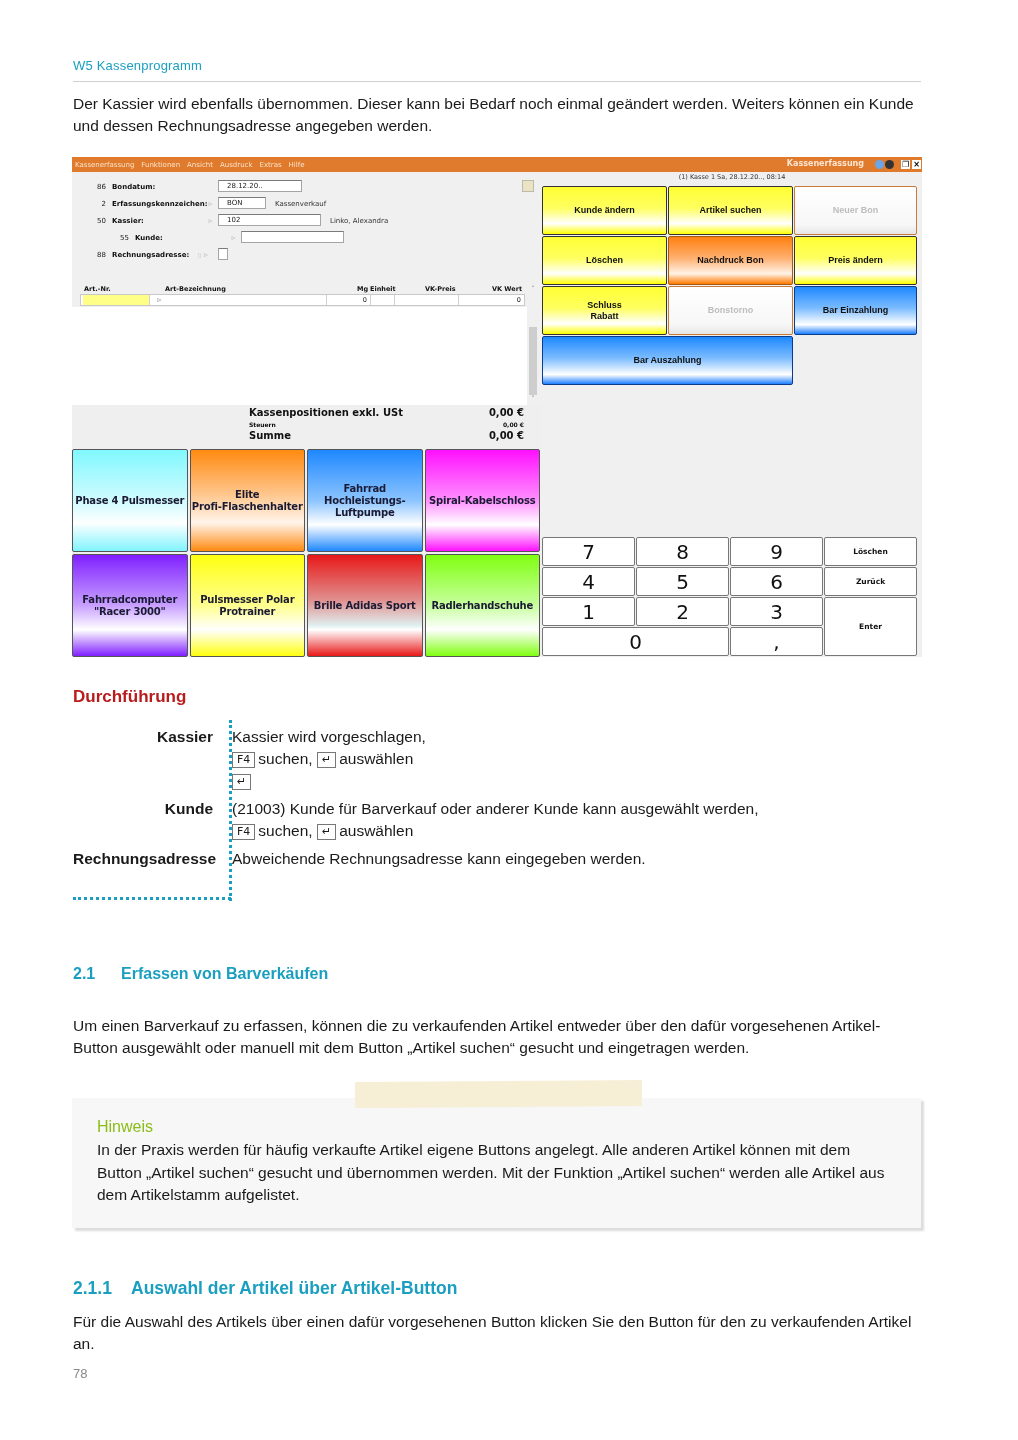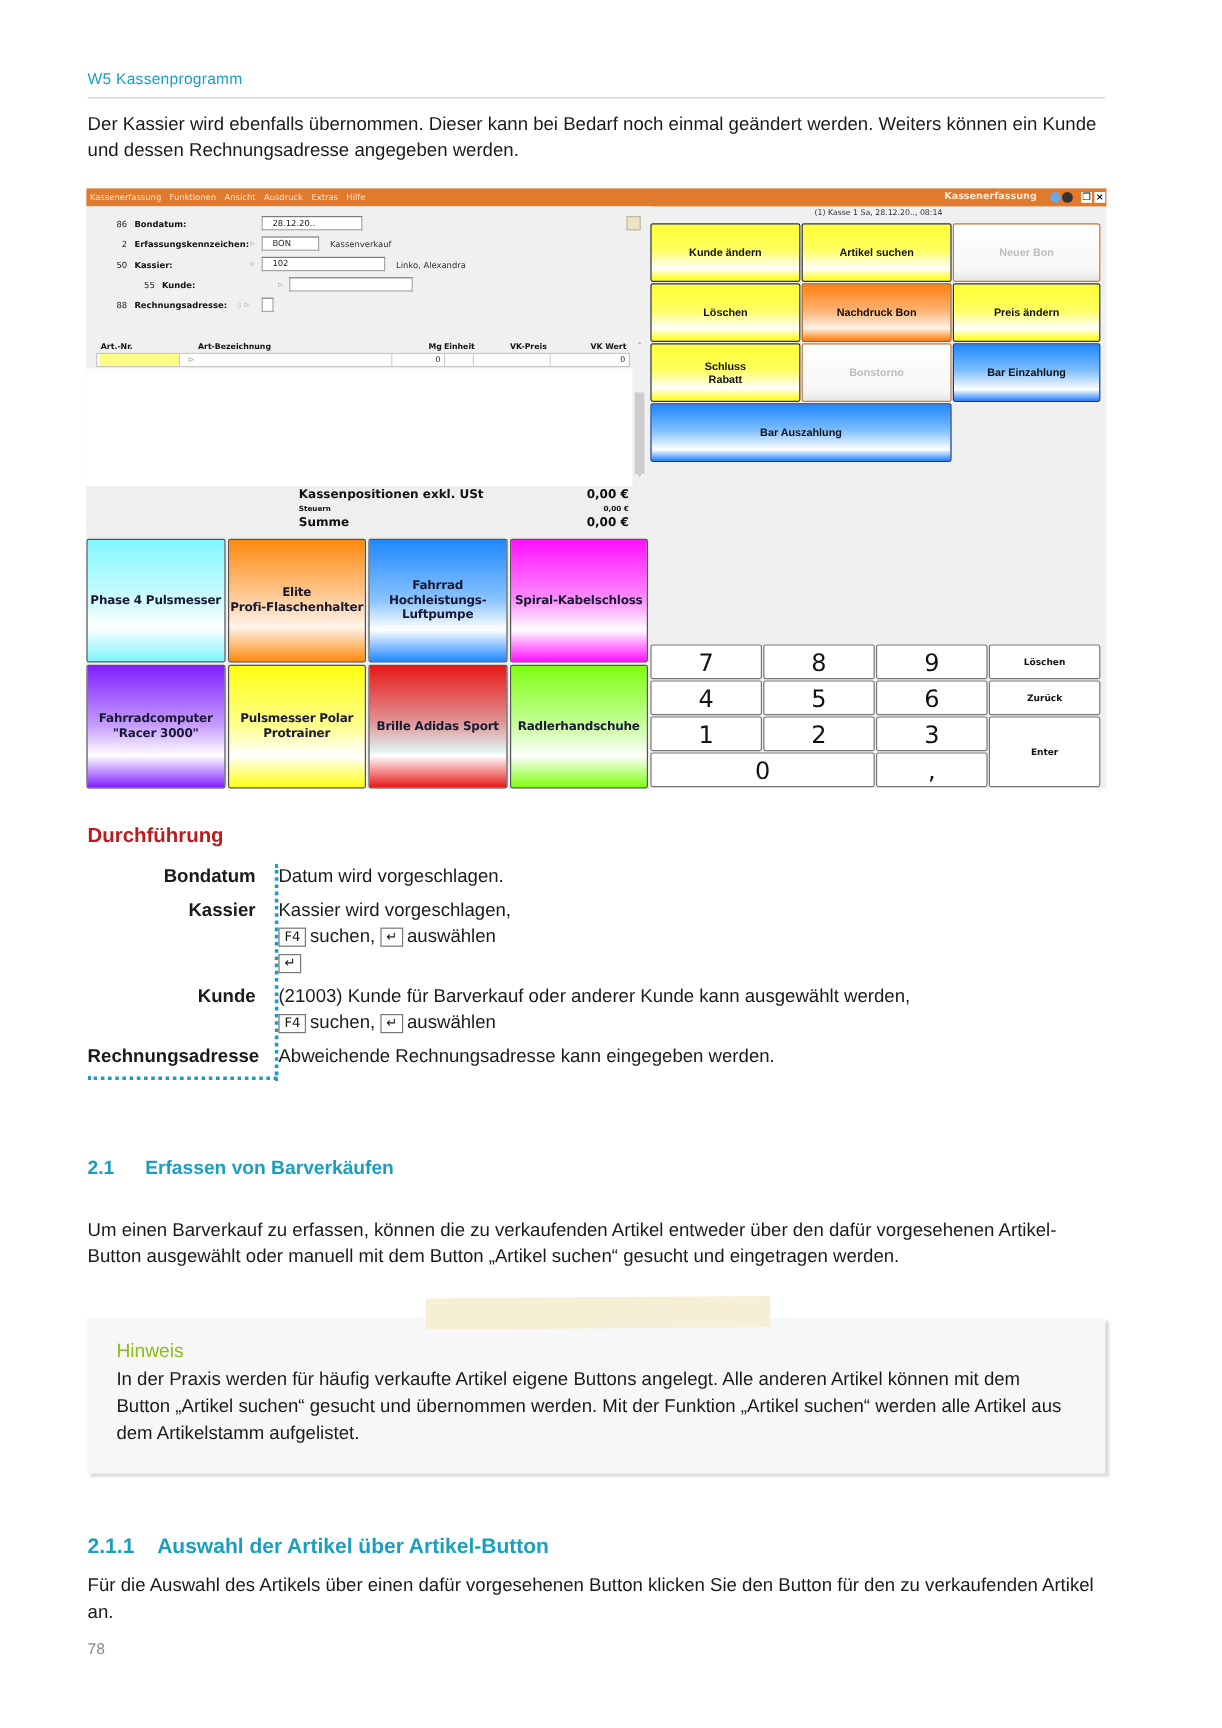--- a/index.html
+++ b/index.html
@@ -227,26 +227,20 @@
     <div class="key small enter">Enter</div>
     <div class="key zero">0</div>
     <div class="key">,</div>
   </div>
 </div>
 
 <div class="h-durch">Durchführung</div>
 <div class="dl">
   <div class="vline"></div>
   <div class="hline"></div>
-  <div class="row">
-    <div class="term">Bondatum</div>
-    <div class="def">
-        <div>Datum wird vorgeschlagen.</div>
-      </div>
-  </div>
   <div class="row" style="margin-top:6px;">
     <div class="term">Kassier</div>
     <div class="def">
       <div>Kassier wird vorgeschlagen,</div>
       <div>
         <span class="kbd">F4</span><span>suchen,</span>
         <span class="kbd">↵</span><span>auswählen</span>
       </div>
       <div><span class="kbd">↵</span></div>
     </div>

